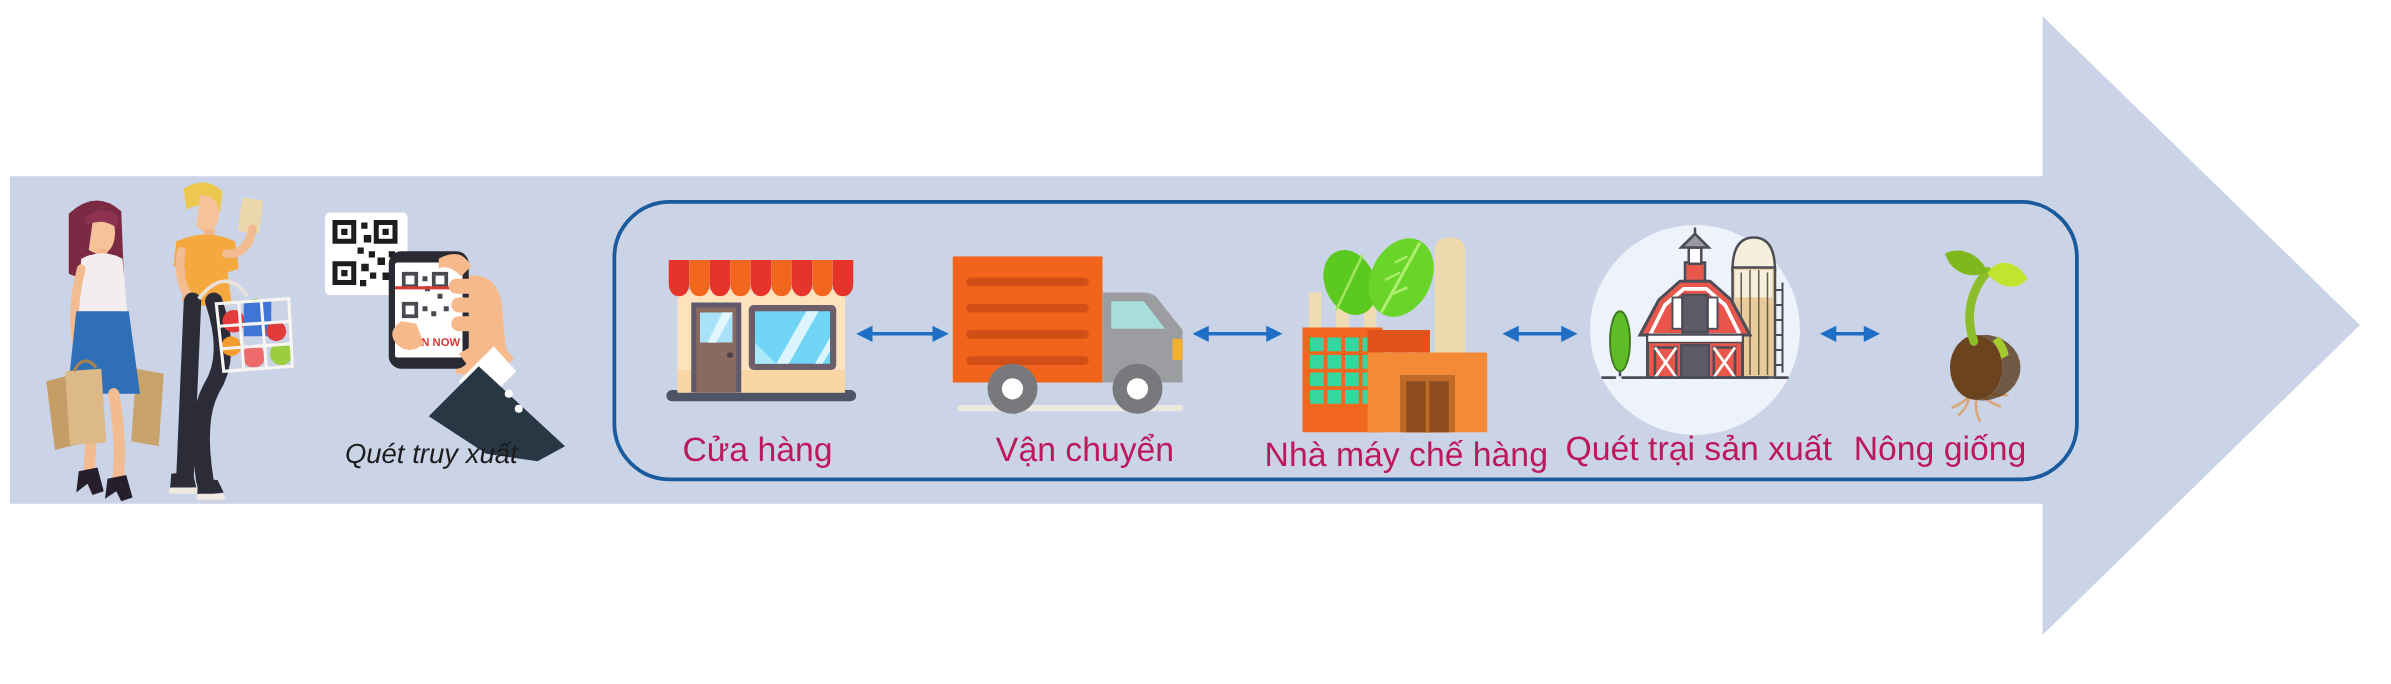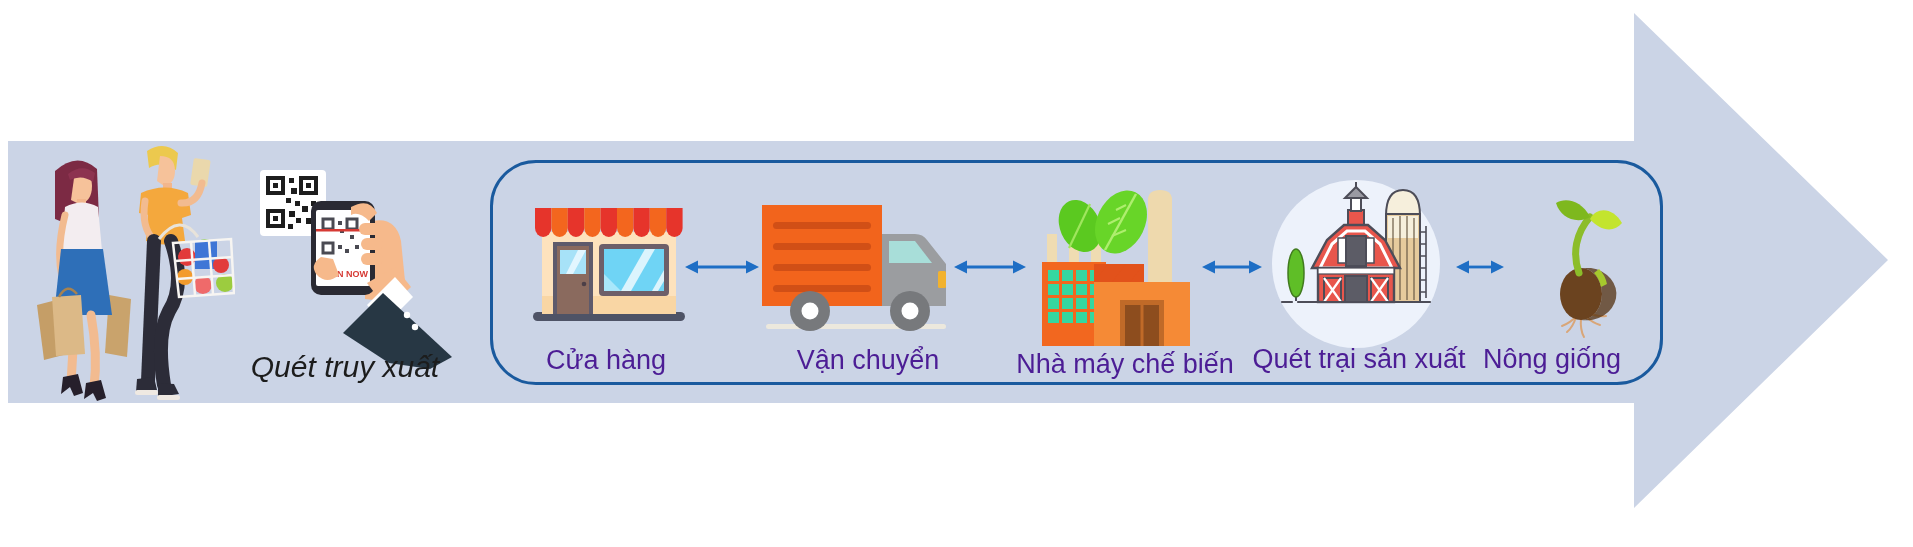--- a/index.html
+++ b/index.html
@@ -3,23 +3,23 @@
 <meta charset="utf-8">
 <style>
   * { margin:0; padding:0; box-sizing:border-box; }
   html,body { background:#ffffff; }
   body { font-family:"Liberation Sans", sans-serif; }
   .canvas { position:relative; width:1913px; height:547px; background:#ffffff; overflow:hidden; }
   .abs { position:absolute; }
   .flow-arrow-svg { left:0; top:0; width:1913px; height:547px; }
   .chain-box { left:490px; top:160px; width:1173px; height:225px;
                border:3px solid #1a5a9e; border-radius:46px; }
-  .stage-label { font-size:27px; color:#4c1d95; white-space:nowrap;
+  .stage-label { font-size:27px; color:#be185d; white-space:nowrap;
                  transform:translateX(-50%); text-align:center; }
-  .scan-caption { font-size:30px; font-style:italic; color:#1c1c1c; white-space:nowrap;
+  .scan-caption { font-size:22px; font-style:italic; color:#1c1c1c; white-space:nowrap;
                   transform:translateX(-50%); text-align:center; }
 </style>
 </head>
 <body>
 
 <div class="canvas">
 
   <svg class="abs flow-arrow-svg" viewBox="0 0 1913 547">
     <polygon points="8,141 1634,141 1634,13 1888,260 1634,508 1634,403 8,403" fill="#cbd4e6"></polygon>
   </svg>
@@ -242,21 +242,21 @@
       </g>
       <path d="M66,94 L66,76 L80,76 L80,94 L80,76 L98,76 L98,94 L98,76 L116,76 L116,94 Z" fill="#e2521b" transform="translate(0,0)"></path>
       <polygon points="66,94 80,76 80,94" fill="#e2521b"></polygon>
       <polygon points="84,94 98,76 98,94" fill="#e2521b"></polygon>
       <polygon points="102,94 116,76 116,94" fill="#e2521b"></polygon>
       <rect x="66" y="94" width="96" height="64" fill="#f58a36"></rect>
       <rect x="92" y="112" width="44" height="46" fill="#c06a28"></rect>
       <rect x="97" y="117" width="34" height="41" fill="#8d4d1e"></rect>
       <line x1="114" y1="117" x2="114" y2="158" stroke="#c06a28" stroke-width="3"></line>
     </svg>
-    <div class="abs stage-label" style="left:1125px; top:349px;">Nhà máy chế biến</div>
+    <div class="abs stage-label" style="left:1125px; top:349px;">Nhà máy chế hàng</div>
   </div>
 
   <svg class="abs" style="left:1201px; top:256px;" width="62" height="22" viewBox="0 0 62 22">
     <line x1="11" y1="11" x2="51" y2="11" stroke="#1e6ec5" stroke-width="2.8"></line>
     <polygon points="1,11 14,4.5 14,17.5" fill="#1e6ec5"></polygon>
     <polygon points="61,11 48,4.5 48,17.5" fill="#1e6ec5"></polygon>
   </svg>
 
   <div>
     <svg class="abs" style="left:1272px; top:180px;" width="168" height="168" viewBox="0 0 168 168">

